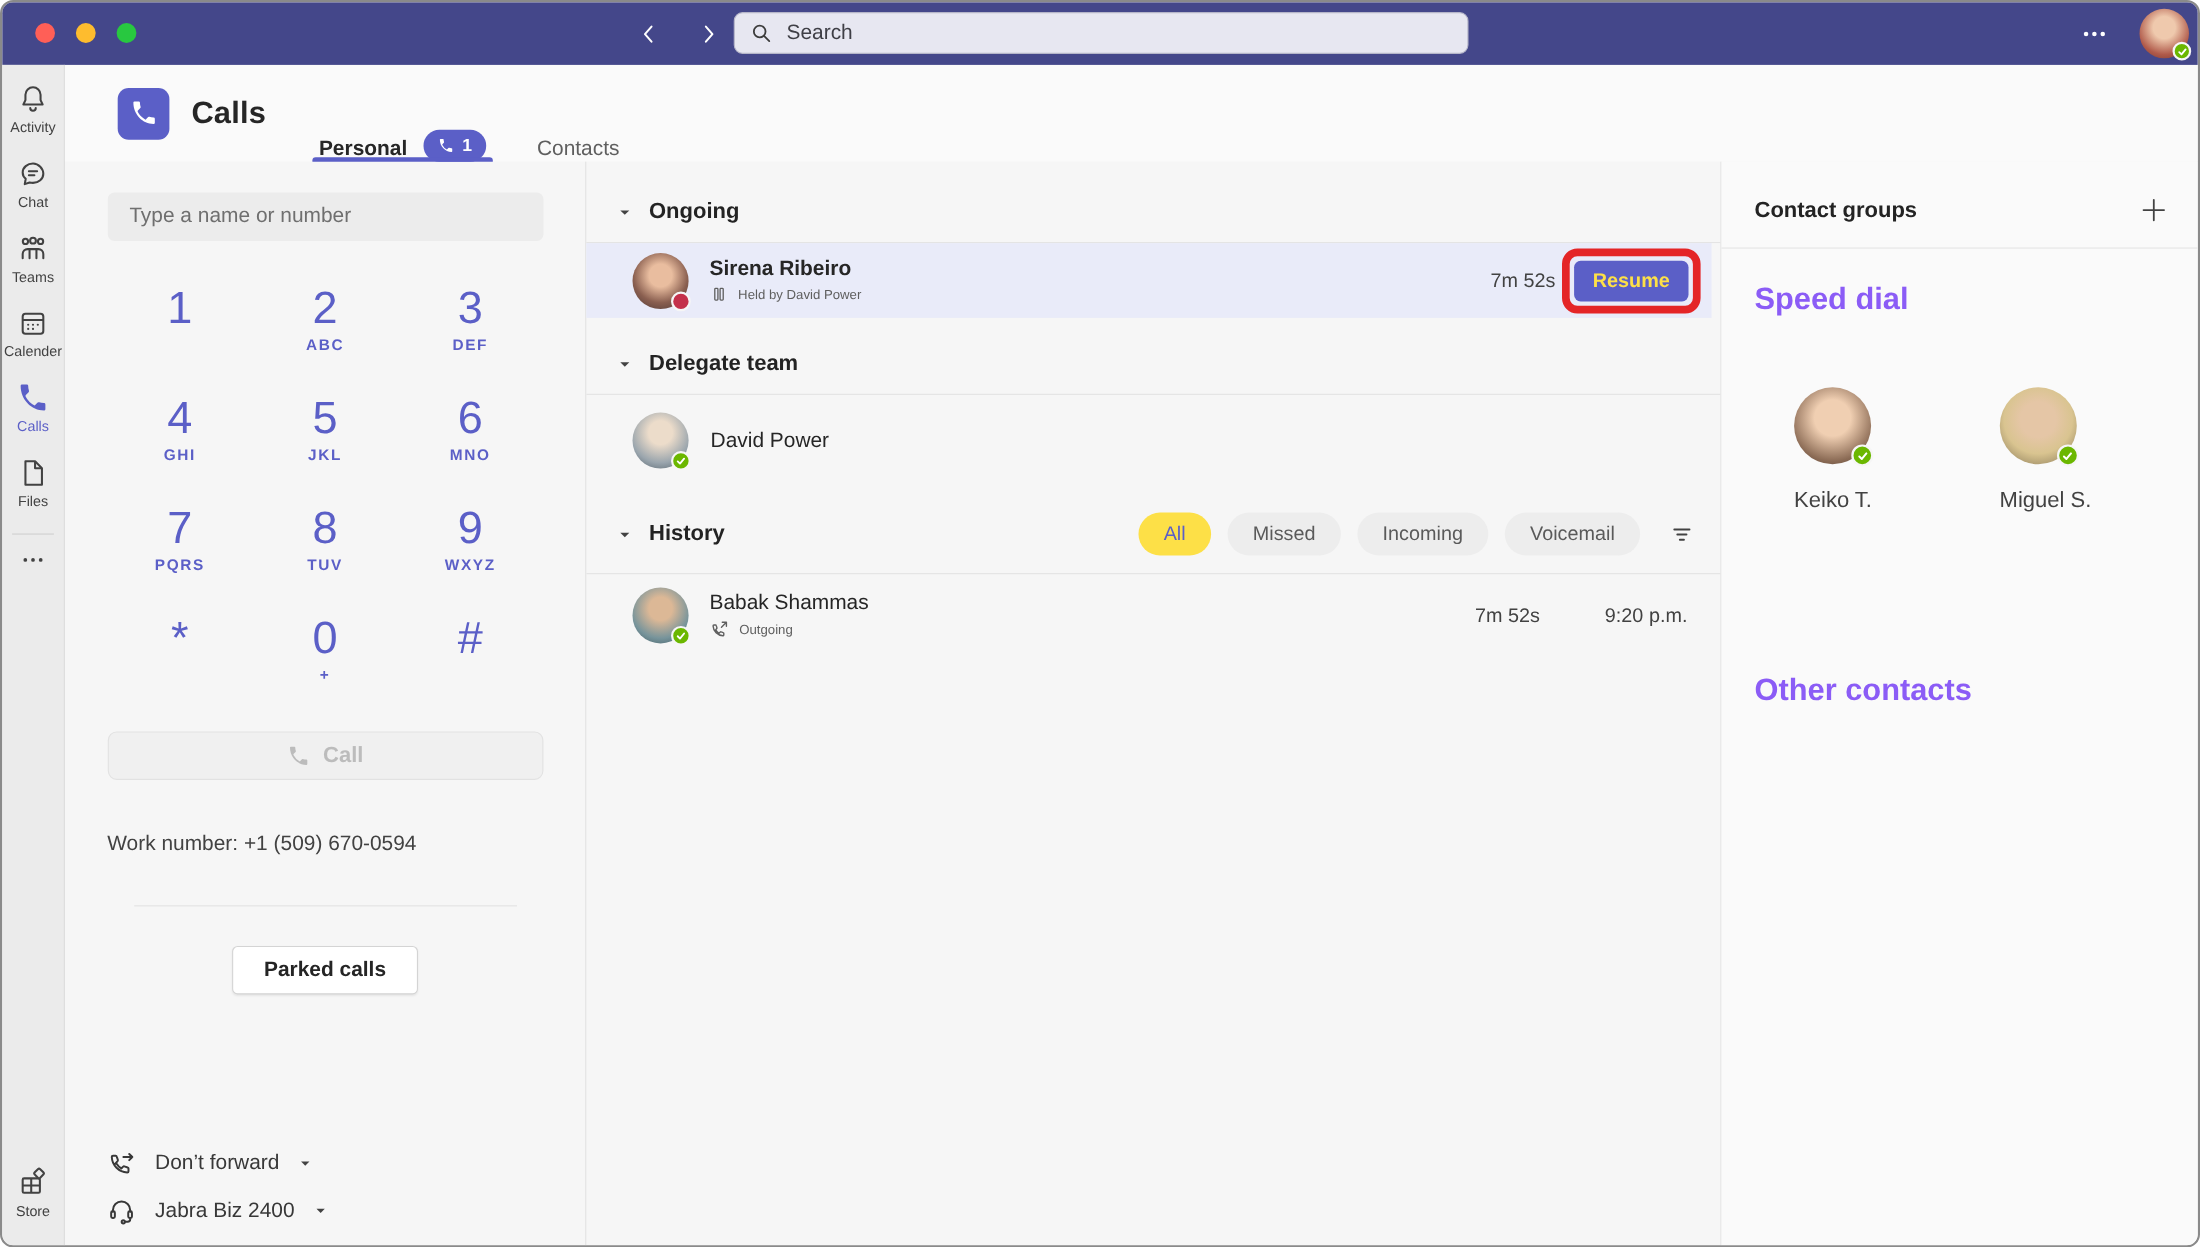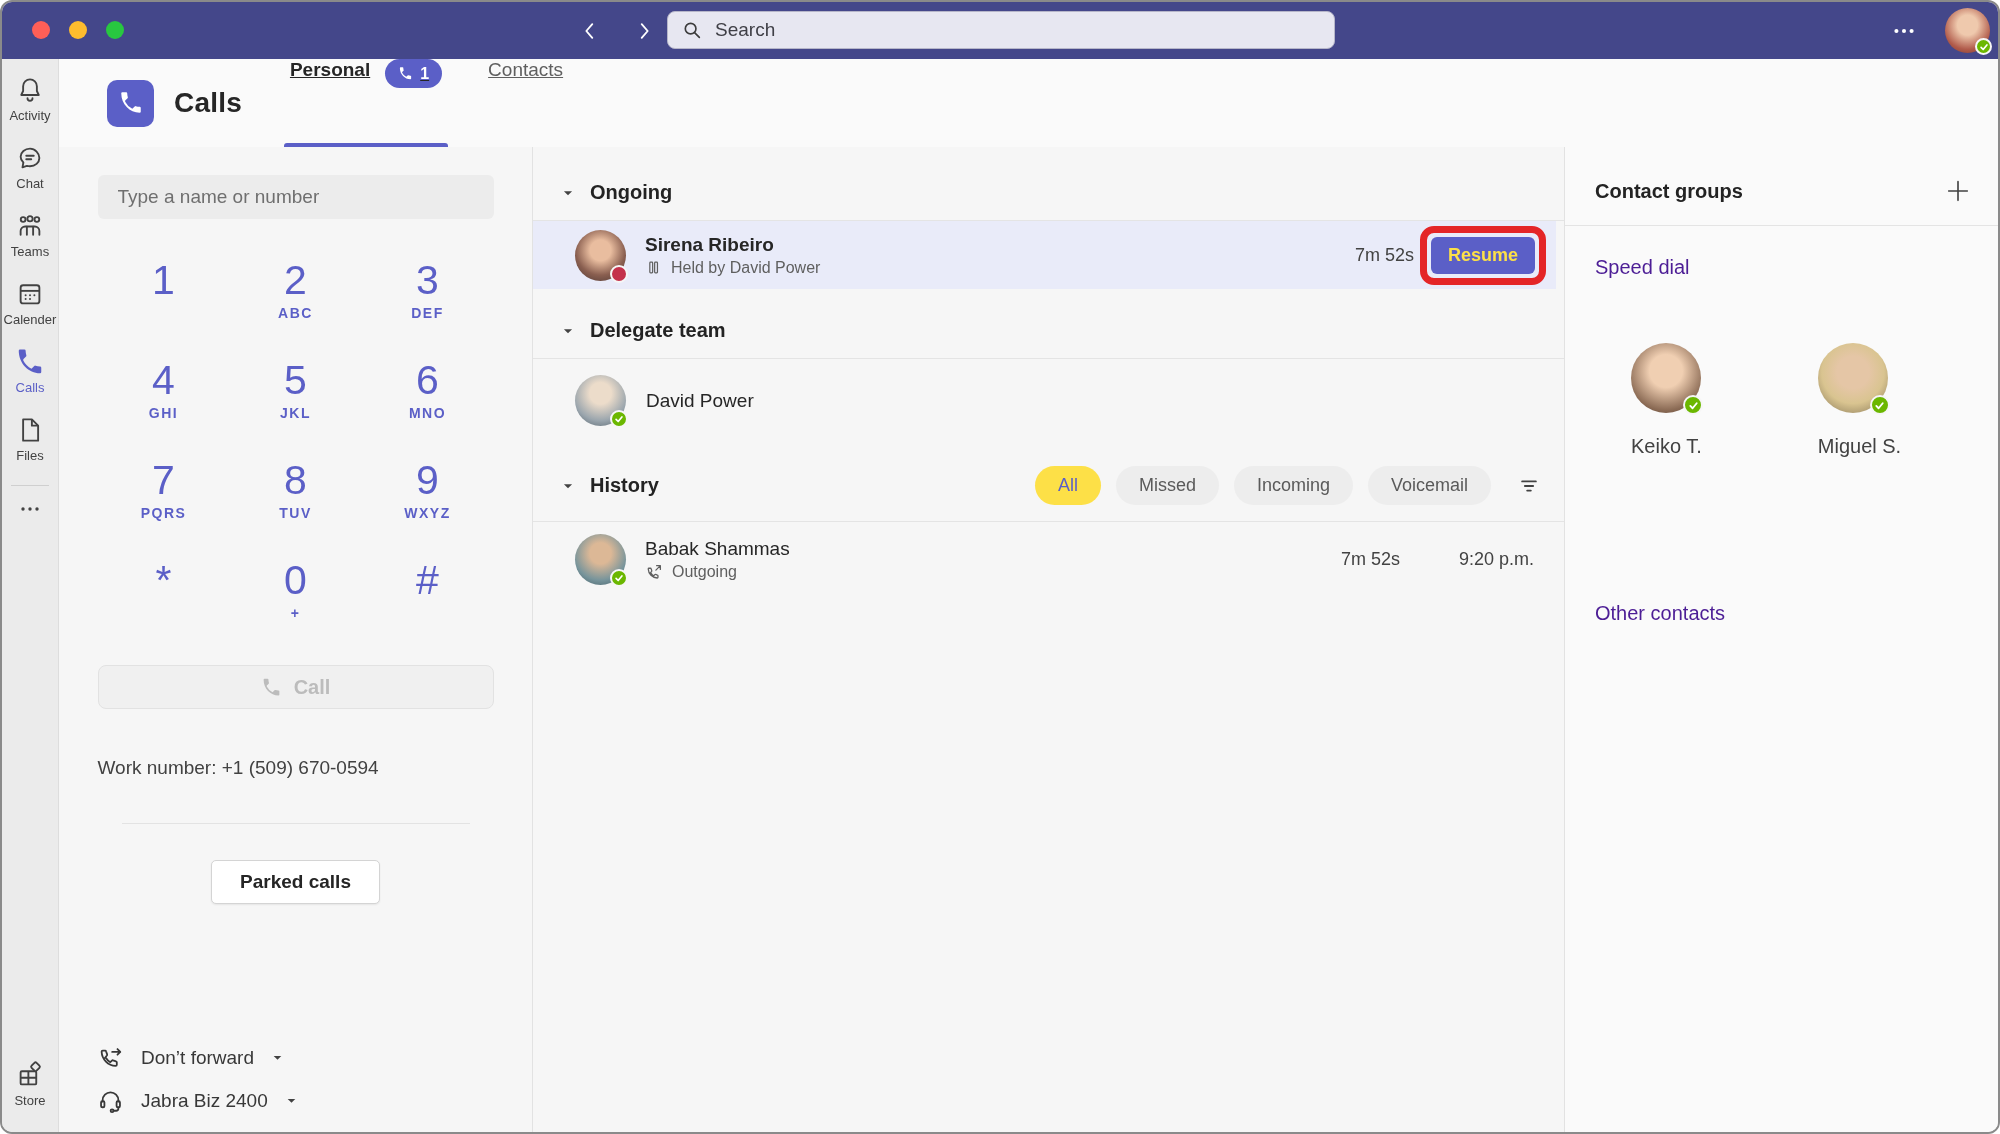--- a/index.html
+++ b/index.html
@@ -51,21 +51,21 @@
   .rail-divider{width:38px;height:1px;background:#cfcfcf;margin:2px 0 16px;}
   .rail-more{margin-bottom:20px;cursor:pointer;}
   .rail-store{position:absolute;bottom:12px;left:0;width:100%;margin-bottom:12px;}
   
   .main{flex:1;display:flex;flex-direction:column;min-width:0;}
   .main-header{flex:0 0 88px;background:#fafafa;display:flex;align-items:center;padding-left:48px;}
   .app-badge{width:47px;height:47px;border-radius:10px;background:#5b5fc7;
     display:flex;align-items:center;justify-content:center;margin-right:20px;}
   .page-title{font-size:28px;font-weight:bold;color:#262626;margin-right:48px;letter-spacing:.2px;}
   .tabs{display:flex;align-items:center;gap:46px;height:100%;}
-  .tab{height:100%;display:flex;align-items:flex-start;gap:15px;position:relative;font-size:19px;color:#5f5f5f;cursor:pointer;text-decoration:underline;}
+  .tab{height:100%;display:flex;align-items:flex-end;gap:15px;position:relative;font-size:19px;color:#5f5f5f;cursor:pointer;}
   .tab.active{color:#262626;font-weight:bold;}
   .tab.active::after{content:"";position:absolute;left:-6px;right:-6px;bottom:0;height:4px;
     background:#5b5fc7;border-radius:3px 3px 0 0;}
   .tab-pill{background:#5b5fc7;color:#fff;border-radius:15px;height:29px;padding:0 13px;
     display:flex;align-items:center;gap:7px;font-size:16px;font-weight:bold;}
   .content{flex:1;display:flex;min-height:0;}
   
   .pane-dial{flex:0 0 473px;display:flex;flex-direction:column;position:relative;}
   .dial-wrap{width:396px;margin:0 auto;display:flex;flex-direction:column;}
   .dial-input{margin-top:28px;height:44px;background:#ececec;border:none;border-radius:6px;
@@ -90,41 +90,41 @@
     display:flex;flex-direction:column;min-width:0;}
   .section-head{display:flex;align-items:center;gap:15px;padding:34px 28px 16px;}
   .section-title{font-size:20px;font-weight:bold;color:#232323;}
   .hr{height:1px;background:#e4e4e4;flex:0 0 1px;}
   .group-label{padding:18px 28px 10px 34px;color:#5f5f5f;font-size:16px;}
   .row{display:flex;align-items:center;padding-left:42px;}
   .row-active{background:#e9ebf9;height:68px;margin-right:8px;padding-right:10px;}
   .row-main{margin-left:19px;flex:1;min-width:0;}
   .row-name{font-size:19px;color:#262626;}
   .row-name.bold{font-weight:bold;}
-  .row-sub{display:flex;align-items:center;gap:9px;color:#5f5f5f;font-size:16px;margin-top:3px;}
+  .row-sub{display:flex;align-items:center;gap:9px;color:#5f5f5f;font-size:12px;margin-top:3px;}
   .row-right{display:flex;align-items:center;}
   .duration{font-size:18px;color:#424242;}
   .resume-ring{border:7px solid #e42527;border-radius:14px;padding:4px;margin-left:6px;}
   .btn-resume{background:#5b5fc7;border:none;border-radius:6px;color:#fde047;
     font-family:"Liberation Sans",sans-serif;font-size:18px;font-weight:bold;padding:8px 17px;cursor:pointer;}
   .member-row{padding:16px 0 0 42px;display:flex;align-items:center;gap:20px;}
   .history-head{display:flex;align-items:center;padding:40px 24px 16px 28px;gap:15px;}
   .pills{margin-left:auto;display:flex;align-items:center;gap:15px;}
   .pill{border-radius:22px;padding:9px 23px;font-size:18px;color:#5a5a5a;background:#ededed;cursor:pointer;}
   .pill.active{background:#fde047;color:#5b5fc7;}
   .filter-btn{margin-left:12px;cursor:pointer;display:flex;align-items:center;}
   .history-row{padding:12px 24px 12px 42px;display:flex;align-items:center;}
   .h-duration{width:120px;text-align:right;font-size:18px;color:#424242;}
   .h-time{width:140px;text-align:right;font-size:18px;color:#424242;padding-right:6px;}
   
   .pane-contacts{flex:0 0 433px;background:#fafafa;display:flex;flex-direction:column;}
   .contacts-head{display:flex;align-items:center;justify-content:space-between;padding:30px 26px 20px 30px;}
   .contacts-title{font-size:20px;font-weight:bold;color:#232323;}
   .plus-btn{cursor:pointer;display:flex;align-items:center;}
-  .sub-title{font-size:20px;font-weight:normal;color:#4c1d95;padding:30px 0 0 30px;}
+  .sub-title{font-size:28px;font-weight:bold;color:#8b5cf6;padding:30px 0 0 30px;}
   .speed-grid{display:flex;gap:116px;padding:64px 0 0 66px;}
   .speed-person{display:flex;flex-direction:column;cursor:pointer;}
   .speed-name{margin-top:22px;font-size:20px;color:#424242;}
   .other-title{margin-top:114px;}
   svg{display:block;}
 </style>
 </head>
 <body>
 
 <div class="window">

